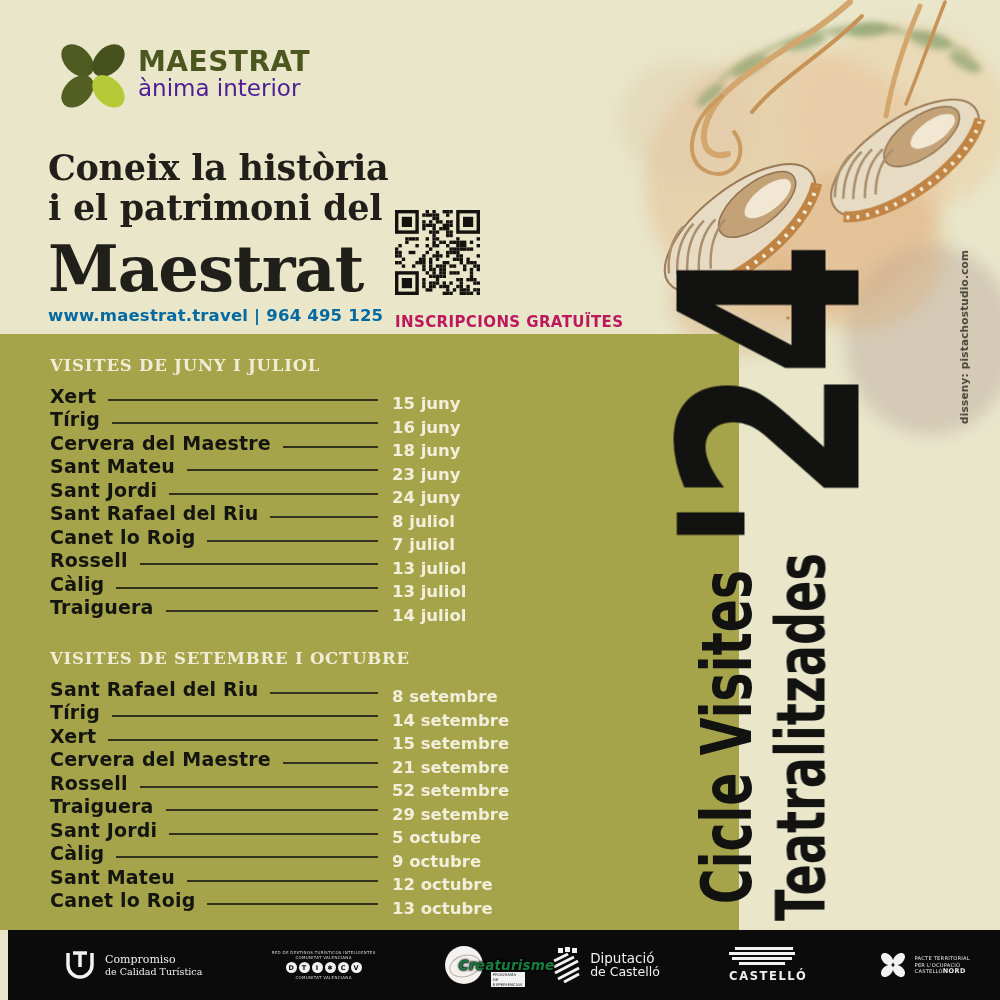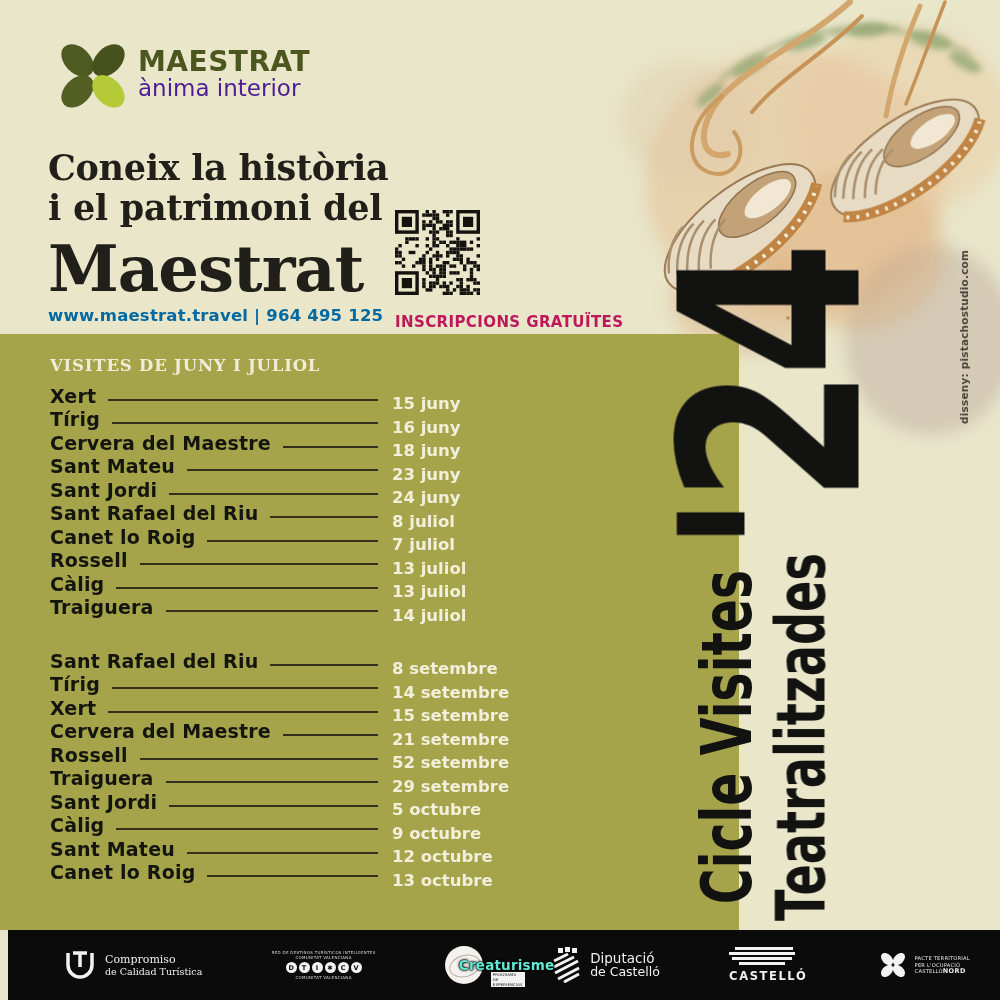--- a/index.html
+++ b/index.html
@@ -51,22 +51,22 @@
   .compromiso .t1{font-family:"DejaVu Serif",serif;font-size:11px;line-height:12px;}
   .compromiso .t2{font-family:"DejaVu Serif",serif;font-size:9.5px;line-height:11px;}
   .dti{flex-direction:column;}
   .dti .micro{font-size:4px;letter-spacing:.3px;color:#dcdcdc;line-height:5px;text-align:center;}
   .dti-circles{display:flex;gap:2px;margin:2px 0;}
   .dti-circles span{width:11px;height:11px;border-radius:50%;background:#f2f2f2;color:#0b0b0b;
     font-size:6.5px;font-weight:bold;display:flex;align-items:center;justify-content:center;}
   .creat{position:relative;}
   .creat .circle{width:38px;height:38px;border-radius:50%;background:#f4f2ee;position:relative;overflow:hidden;}
   .creat .circle i{position:absolute;left:4px;top:9px;width:30px;height:20px;border:1px solid #b9b2a6;border-radius:50%;transform:rotate(-15deg);}
-  .creat .word{position:absolute;left:14px;top:11px;font-size:13.5px;font-weight:bold;color:#5eead4;
-    text-shadow:0 0 2px #000,0 0 2px #000,0 0 3px #000;letter-spacing:.2px;}
+  .creat .word{position:absolute;left:14px;top:11px;font-size:13.5px;font-weight:bold;color:#15803d;
+    text-shadow:0 0 2px #000,0 0 2px #000,0 0 3px #000;letter-spacing:.2px;font-style:italic;}
   .creat .chip{position:absolute;left:46px;top:26px;background:#f2f2f2;color:#111;font-size:3.8px;padding:0 2px;line-height:5px;letter-spacing:.2px;}
   .dip .t1{font-size:13.5px;font-weight:normal;line-height:14px;}
   .dip .t2{font-size:12.5px;line-height:14px;}
   .castello{flex-direction:column;align-items:flex-start;}
   .castello .bars{display:flex;flex-direction:column;gap:2px;margin-bottom:4px;}
   .castello .bars i{display:block;height:3px;background:#f2f2f2;}
   .castello .word{font-size:11.5px;font-weight:bold;letter-spacing:1.6px;}
   .pacte .txt{margin-left:6px;font-size:5.2px;line-height:6.5px;letter-spacing:.2px;color:#e8e8e8;}
   .pacte .txt b{font-size:6.5px;letter-spacing:.4px;}
 </style>
@@ -434,20 +434,21 @@
           <div class="leader"></div>
           <span class="date">13 juliol</span>
         </div>
         <div class="row">
           <span class="town">Traiguera</span>
           <div class="leader"></div>
           <span class="date">14 juliol</span>
         </div>
       </div>
       <div class="sched-section">
+        <div class="sec-title">VISITES DE SETEMBRE I OCTUBRE</div>
         <div class="row">
           <span class="town">Sant Rafael del Riu</span>
           <div class="leader"></div>
           <span class="date">8 setembre</span>
         </div>
         <div class="row">
           <span class="town">Tírig</span>
           <div class="leader"></div>
           <span class="date">14 setembre</span>
         </div>

